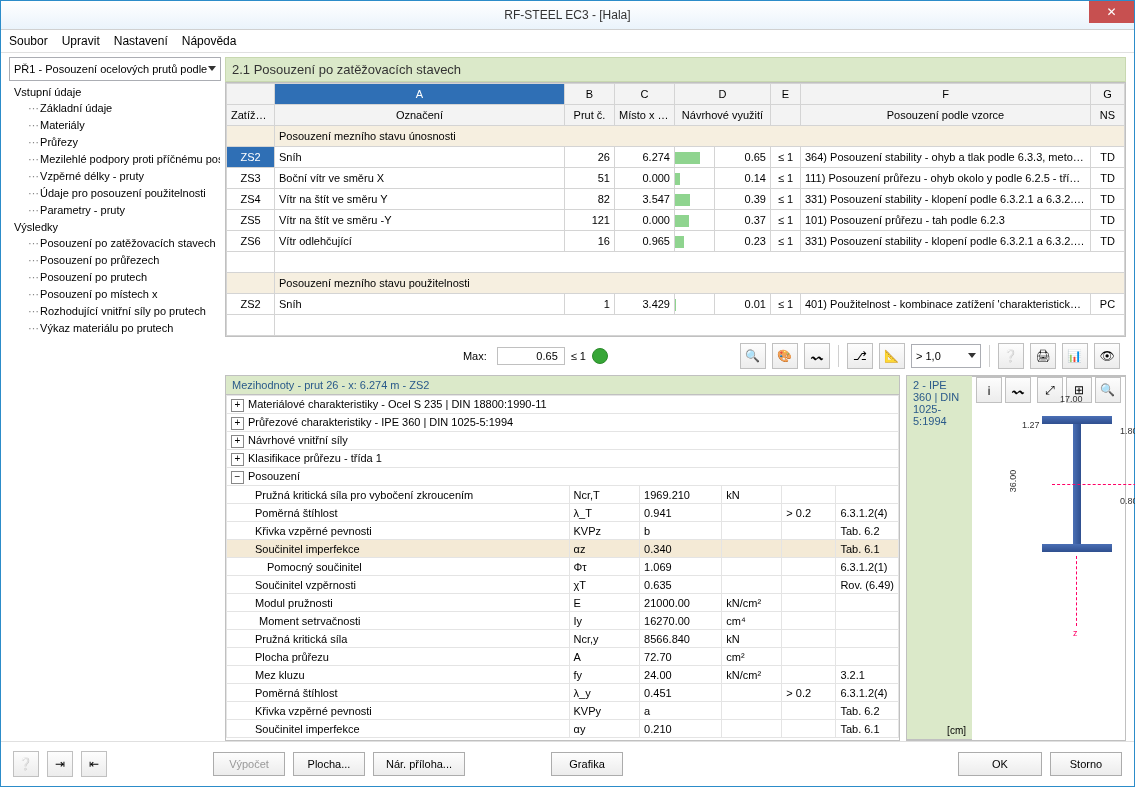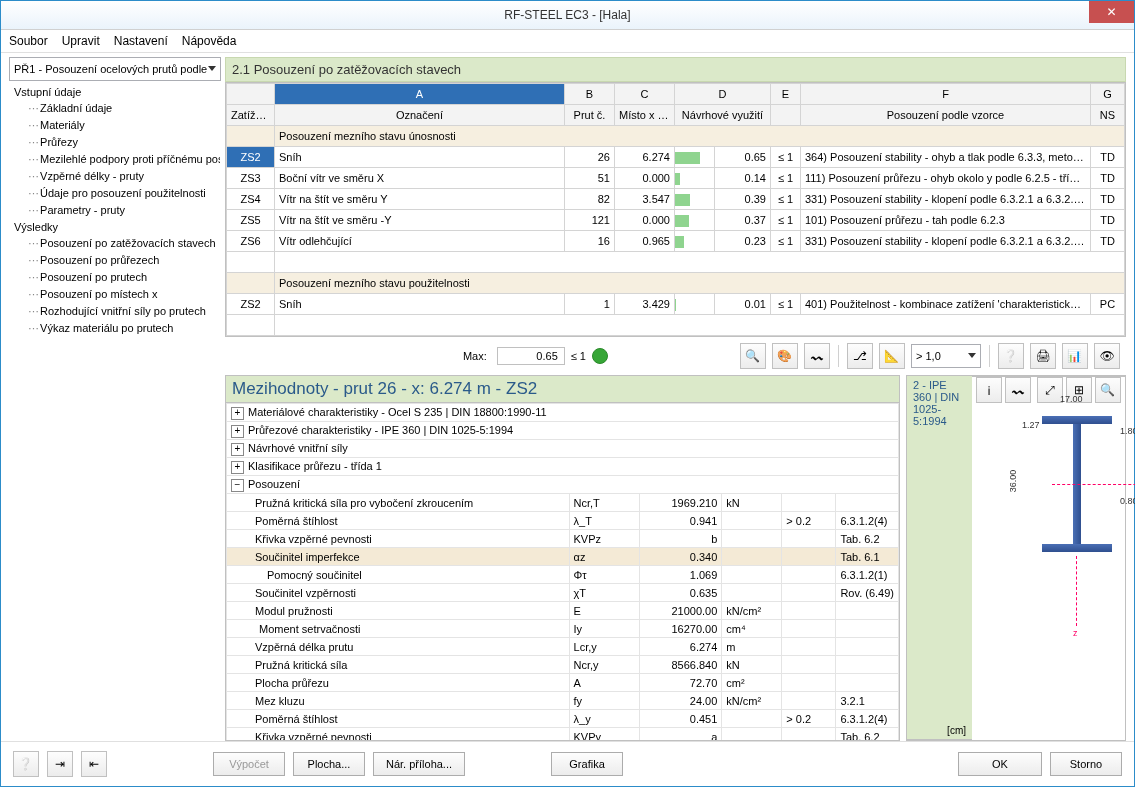--- a/index.html
+++ b/index.html
@@ -31,27 +31,27 @@
 .rowhead.sel{background:#2f6fb5;color:#fff;}
 .grouprow td{background:#f6efe0 !important;font-weight:normal;}
 .bar{display:inline-block;height:12px;background:#8fd48f;vertical-align:middle;}
 .maxrow{display:flex;align-items:center;justify-content:flex-end;gap:6px;padding:4px 6px;height:30px;}
 .maxrow .lbl{margin-right:4px;}
 .valbox{border:1px solid #c0c0c0;background:#fff;padding:2px 6px;min-width:54px;text-align:right;}
 .ok-ball{width:14px;height:14px;border-radius:50%;background:#37a637;display:inline-block;border:1px solid #2b8a2b;vertical-align:middle;}
 .iconbtn{width:24px;height:24px;border:1px solid #c0c0c0;background:linear-gradient(#fdfdfd,#ececec);display:inline-flex;align-items:center;justify-content:center;font-size:12px;cursor:pointer;}
 .lower{flex:1;display:flex;gap:6px;min-height:0;}
 .detailpanel{flex:1;display:flex;flex-direction:column;border:1px solid #c0c0c0;min-height:0;}
-.detail-title{background:#dbe9c9;padding:3px 6px;color:#2a5a8a;font-size:17px;border-bottom:1px solid #c0c0c0;}
+.detail-title{background:#dbe9c9;padding:3px 6px;color:#2a5a8a;font-size:11px;border-bottom:1px solid #c0c0c0;}
 .detail-scroll{flex:1;overflow-y:scroll;overflow-x:hidden;}
 table.detail{border-collapse:collapse;width:100%;font-size:11px;}
 table.detail td{border:1px solid #e4e4e4;padding:1px 4px;height:15px;white-space:nowrap;}
 table.detail td.lbl{width:320px;}
 table.detail td.sym{width:70px;}
-table.detail td.val{width:80px;text-align:right;}
+table.detail td.val{width:80px;text-align:left;}
 table.detail td.unit{width:55px;}
 table.detail td.cond{width:50px;text-align:left;}
 table.detail td.ref{}
 .exp{display:inline-block;width:11px;height:11px;border:1px solid #888;text-align:center;line-height:9px;font-size:10px;margin-right:4px;background:#fff;}
 .preview{width:218px;border:1px solid #c0c0c0;display:flex;flex-direction:row;}
 .preview-title{background:#dbe9c9;padding:3px 6px;font-size:11px;border-bottom:1px solid #c0c0c0;color:#2a5a8a;}
 .preview-canvas{flex:1;background:#fff;position:relative;}
 .ibeam{position:absolute;left:70px;top:40px;}
 .flange{width:70px;height:8px;background:linear-gradient(#4a6fb5,#2f4f8f);}
 .web{width:8px;height:120px;background:linear-gradient(90deg,#4a6fb5,#2f4f8f);margin-left:31px;}
@@ -341,28 +341,20 @@
                   </tr>
                   <tr class="">
     <td class="lbl" style="padding-left:32px">Moment setrvačnosti</td>
     <td class="sym">Iy</td>
     <td class="val">16270.00</td>
     <td class="unit">cm⁴</td>
     <td class="cond"></td>
     <td class="ref"></td>
                   </tr>
                   <tr class="">
-    <td class="lbl" style="padding-left:28px">Vzpěrná délka prutu</td>
-    <td class="sym">Lcr,y</td>
-    <td class="val">6.274</td>
-    <td class="unit">m</td>
-    <td class="cond"></td>
-    <td class="ref"></td>
-                  </tr>
-                  <tr class="">
     <td class="lbl" style="padding-left:28px">Pružná kritická síla</td>
     <td class="sym">Ncr,y</td>
     <td class="val">8566.840</td>
     <td class="unit">kN</td>
     <td class="cond"></td>
     <td class="ref"></td>
                   </tr>
                   <tr class="">
     <td class="lbl" style="padding-left:28px">Plocha průřezu</td>
     <td class="sym">A</td>

